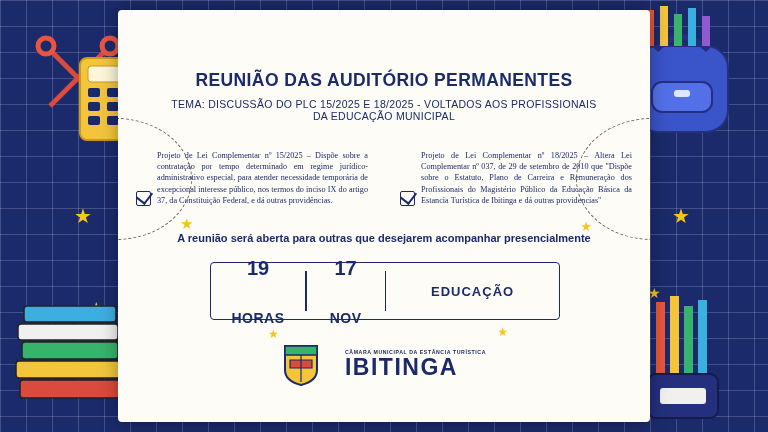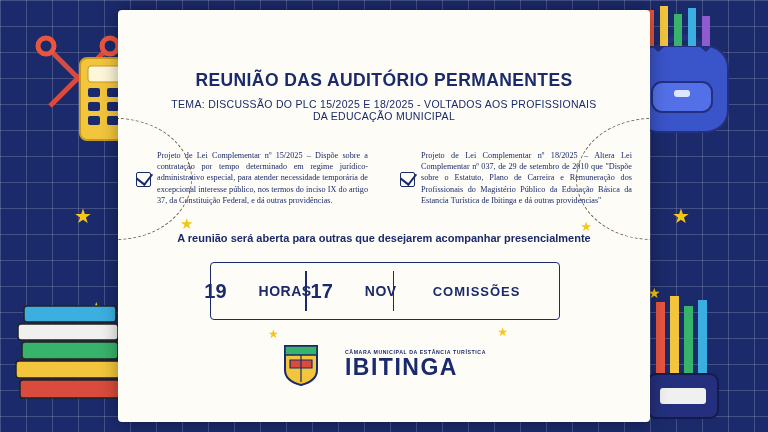--- a/index.html
+++ b/index.html
@@ -74,21 +74,21 @@
     right: 18px;
     display: flex;
     justify-content: space-between;
     gap: 14px;
   }
   .law {
     position: relative;
     width: 232px;
     display: flex;
     gap: 6px;
-    align-items: center;
+    align-items: flex-end;
   }
   .check-box {
     flex: 0 0 auto;
     width: 13px;
     height: 13px;
     border: 1.4px solid #1b2a6b;
     border-radius: 2px;
     position: relative;
     margin-top: 2px;
   }
@@ -126,28 +126,28 @@
     left: 92px;
     width: 348px;
     height: 56px;
     border: 1.6px solid #1b2a6b;
     border-radius: 4px;
     display: flex;
     align-items: center;
   }
   .info-cell {
     display: flex;
-    flex-direction: row;
+    flex-direction: column;
     align-items: center;
     justify-content: center;
     color: #1b2a6b;
     gap: 32px;
   }
   .cell-time { width: 94px; }
-  .cell-date { width: 78px; margin-left: 8px; }
+  .cell-date { width: 78px; }
   .cell-place { flex: 1; }
   .big {
     font-size: 20px;
     font-weight: bold;
     line-height: 22px;
   }
   .small {
     font-size: 14px;
     font-weight: bold;
     letter-spacing: 0.5px;
@@ -334,21 +334,21 @@
           <span class="big">19</span>
           <span class="small">HORAS</span>
         </div>
         <div class="divider"></div>
         <div class="info-cell cell-date">
           <span class="big">17</span>
           <span class="small">NOV</span>
         </div>
         <div class="divider"></div>
         <div class="info-cell cell-place">
-          <span class="place-line">COMISSÕES</span>
+          <span class="place-line">EDUCAÇÃO</span>
         </div>
       </div>
 
       <div class="footer">
         <svg class="crest" viewBox="0 0 38 44">
           <path d="M3 4 h32 v24 q0 11 -16 15 q-16 -4 -16 -15 z" fill="#f2c53d" stroke="#1b2a6b" stroke-width="2"></path>
           <path d="M3 4 h32 v9 h-32 z" fill="#38b36b" stroke="#1b2a6b" stroke-width="1.5"></path>
           <path d="M8 18 h22 v8 h-22 z" fill="#d94b3c" stroke="#1b2a6b" stroke-width="1.2"></path>
           <line x1="19" y1="13" x2="19" y2="40" stroke="#1b2a6b" stroke-width="1.2"></line>
         </svg>

